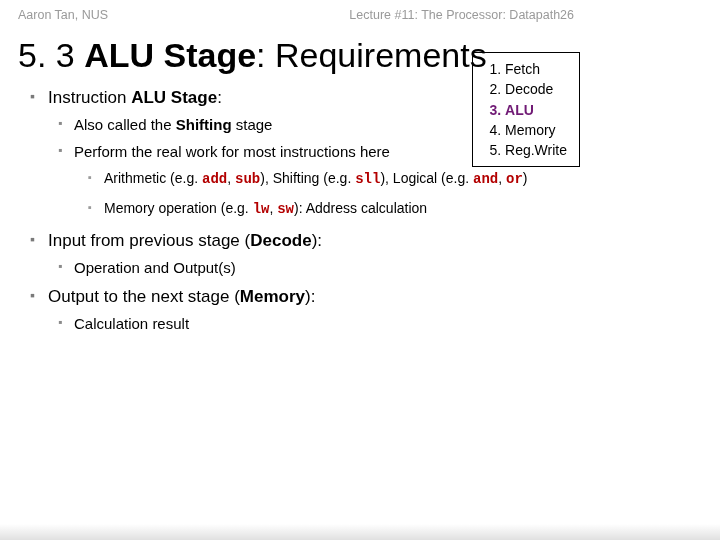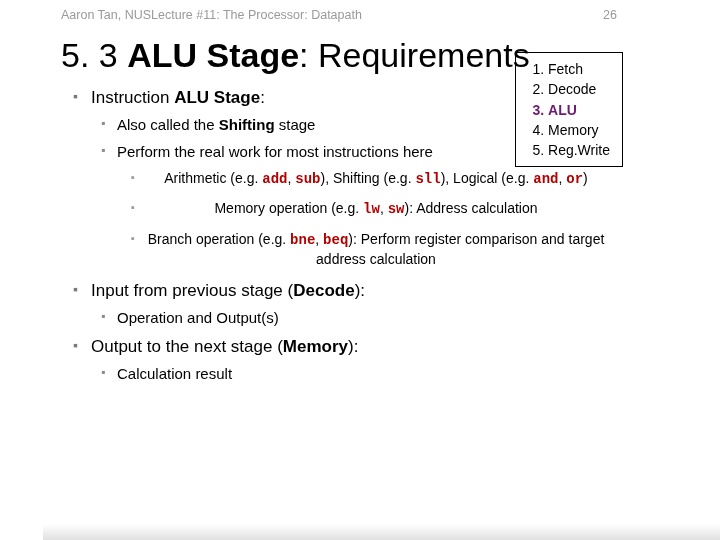--- a/index.html
+++ b/index.html
@@ -10,32 +10,31 @@
     background: #fff;
     font-family: Arial, Helvetica, sans-serif;
     color: #000;
     overflow: hidden;
   }
   .slide {
     width: 592px;
     height: 540px;
     position: relative;
     box-sizing: border-box;
-    margin-left: 43px;
   }
   .header {
     display: flex;
     justify-content: space-between;
     align-items: flex-start;
     padding: 8px 18px 4px 18px;
     font-size: 12.5px;
     color: #9a9a9a;
   }
   .header .center {
-    text-align: left;
+    text-align: right;
     flex: 1;
   }
   .title {
     font-size: 34px;
     font-weight: normal;
     padding: 10px 0 4px 18px;
     color: #000;
   }
   .title b {
     font-weight: bold;
@@ -98,21 +97,20 @@
     left: 0;
     top: 0;
     color: #8a8a8a;
     font-size: 12px;
   }
   ul.subsub {
     list-style: none;
     padding-left: 14px;
     margin: 6px 0 4px 0;
     font-size: 14px;
-    text-align: center;
   }
   ul.subsub > li {
     position: relative;
     padding-left: 16px;
     margin-bottom: 10px;
     line-height: 1.4;
   }
   ul.subsub > li::before {
     content: "▪";
     position: absolute;
@@ -173,23 +171,20 @@
           </li>
           <li>
             <span>Perform the real work for most instructions here</span>
             <ul class="subsub">
               <li>
                 <span>Arithmetic (e.g. </span><span class="code">add</span><span>, </span><span class="code">sub</span><span>), Shifting (e.g. </span><span class="code">sll</span><span>), Logical (e.g. </span><span class="code">and</span><span>, </span><span class="code">or</span><span>)</span>
               </li>
               <li>
                 <span>Memory operation (e.g. </span><span class="code">lw</span><span>, </span><span class="code">sw</span><span>): Address calculation</span>
               </li>
-              <li>
-                <span>Branch operation (e.g. </span><span class="code">bne</span><span>, </span><span class="code">beq</span><span>): Perform register comparison and target address calculation</span>
-              </li>
             </ul>
           </li>
         </ul>
       </li>
 
       <li>
         <span>Input from previous stage (</span><span class="bld">Decode</span><span>):</span>
         <ul class="sub">
           <li>Operation and Output(s)</li>
         </ul>

